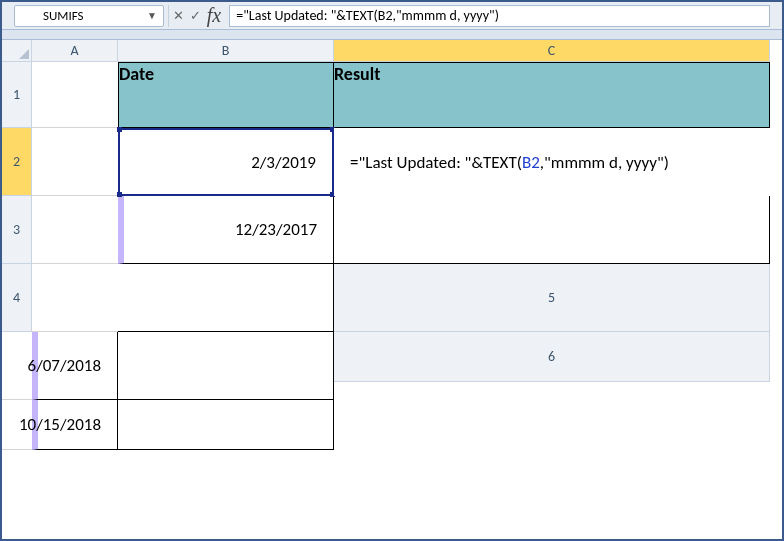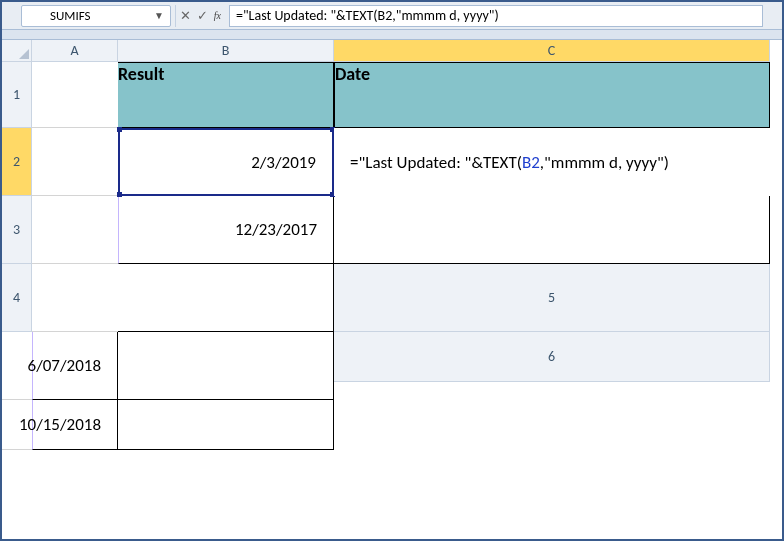--- a/index.html
+++ b/index.html
@@ -13,21 +13,21 @@
     height: 541px;
     border: 2px solid #3a5b8c;
     overflow: hidden;
   }
   .formula-bar {
     display: flex;
     align-items: center;
     height: 28px;
     background: #e8edf3;
     border-bottom: 1px solid #a9bdd6;
-    padding: 2px 19px;
+    padding: 2px 12px;
     gap: 4px;
   }
   .name-box-wrap {
     display: flex;
     align-items: center;
     background: #fff;
     border: 1px solid #a9bdd6;
     border-radius: 2px;
     height: 22px;
     padding: 0 6px;
@@ -39,21 +39,21 @@
   .fx-controls {
     display: flex;
     align-items: center;
     background: #e8edf3;
     height: 22px;
     padding: 0 4px;
     gap: 6px;
     border-left: 1px solid #c4d1e2;
   }
   .fx-btn { font-size: 13px; color: #666; cursor: pointer; font-family: Arial; }
-  .fx-label { font-style: italic; font-family: 'Times New Roman', serif; font-size: 10px; color: #444; }
+  .fx-label { font-style: italic; font-family: 'Times New Roman', serif; font-size: 20px; color: #444; }
   .formula-input {
     flex: 1;
     background: #fff;
     border: 1px solid #a9bdd6;
     height: 22px;
     padding: 0 6px;
     font-size: 14px;
     display: flex;
     align-items: center;
     font-family: Calibri, Arial, sans-serif;
@@ -121,21 +121,21 @@
     justify-content: center;
     border-right: 1px solid #000;
     border-bottom: 1px solid #000;
     border-top: 1px solid #000;
   }
   .hdr-cell.first { border-left: 1px solid #000; }
   .data-cell {
     justify-content: flex-end;
     border-right: 1px solid #000;
     border-bottom: 1px solid #000;
-    border-left: 1px solid #c4b5fd;
+    border-left: 6px solid #c4b5fd;
     font-size: 17px;
   }
   .result-cell {
     border-right: 1px solid #000;
     border-bottom: 1px solid #000;
     font-size: 17px;
   }
   .row-1 { height: 66px; }
   .row-tall { height: 68px; }
   .row-last { height: 50px; }
@@ -183,22 +183,22 @@
 <div class="divider"></div>
 
 <div class="grid">
   <div class="corner"></div>
   <div class="col-hdr">A</div>
   <div class="col-hdr">B</div>
   <div class="col-hdr sel-col">C</div>
 
   <div class="row-hdr row-1">1</div>
   <div class="cell row-1 cell-a"></div>
+  <div class="hdr-cell first row-1">Date</div>
   <div class="hdr-cell row-1">Result</div>
-  <div class="hdr-cell first row-1">Date</div>
 
   <div class="row-hdr sel-row row-tall">2</div>
   <div class="cell row-tall cell-a"></div>
   <div class="data-cell cell row-tall ref-box">
     <span class="hdl-tr"></span>
       <span class="hdl-bl"></span>
     <span>2/3/2019</span>
   </div>
   <div class="result-cell cell row-tall edit-cell">
     <span class="formula-text"><span>="Last Updated: "&amp;TEXT(</span><span class="ref">B2</span><span>,"mmmm d, yyyy")</span></span>

